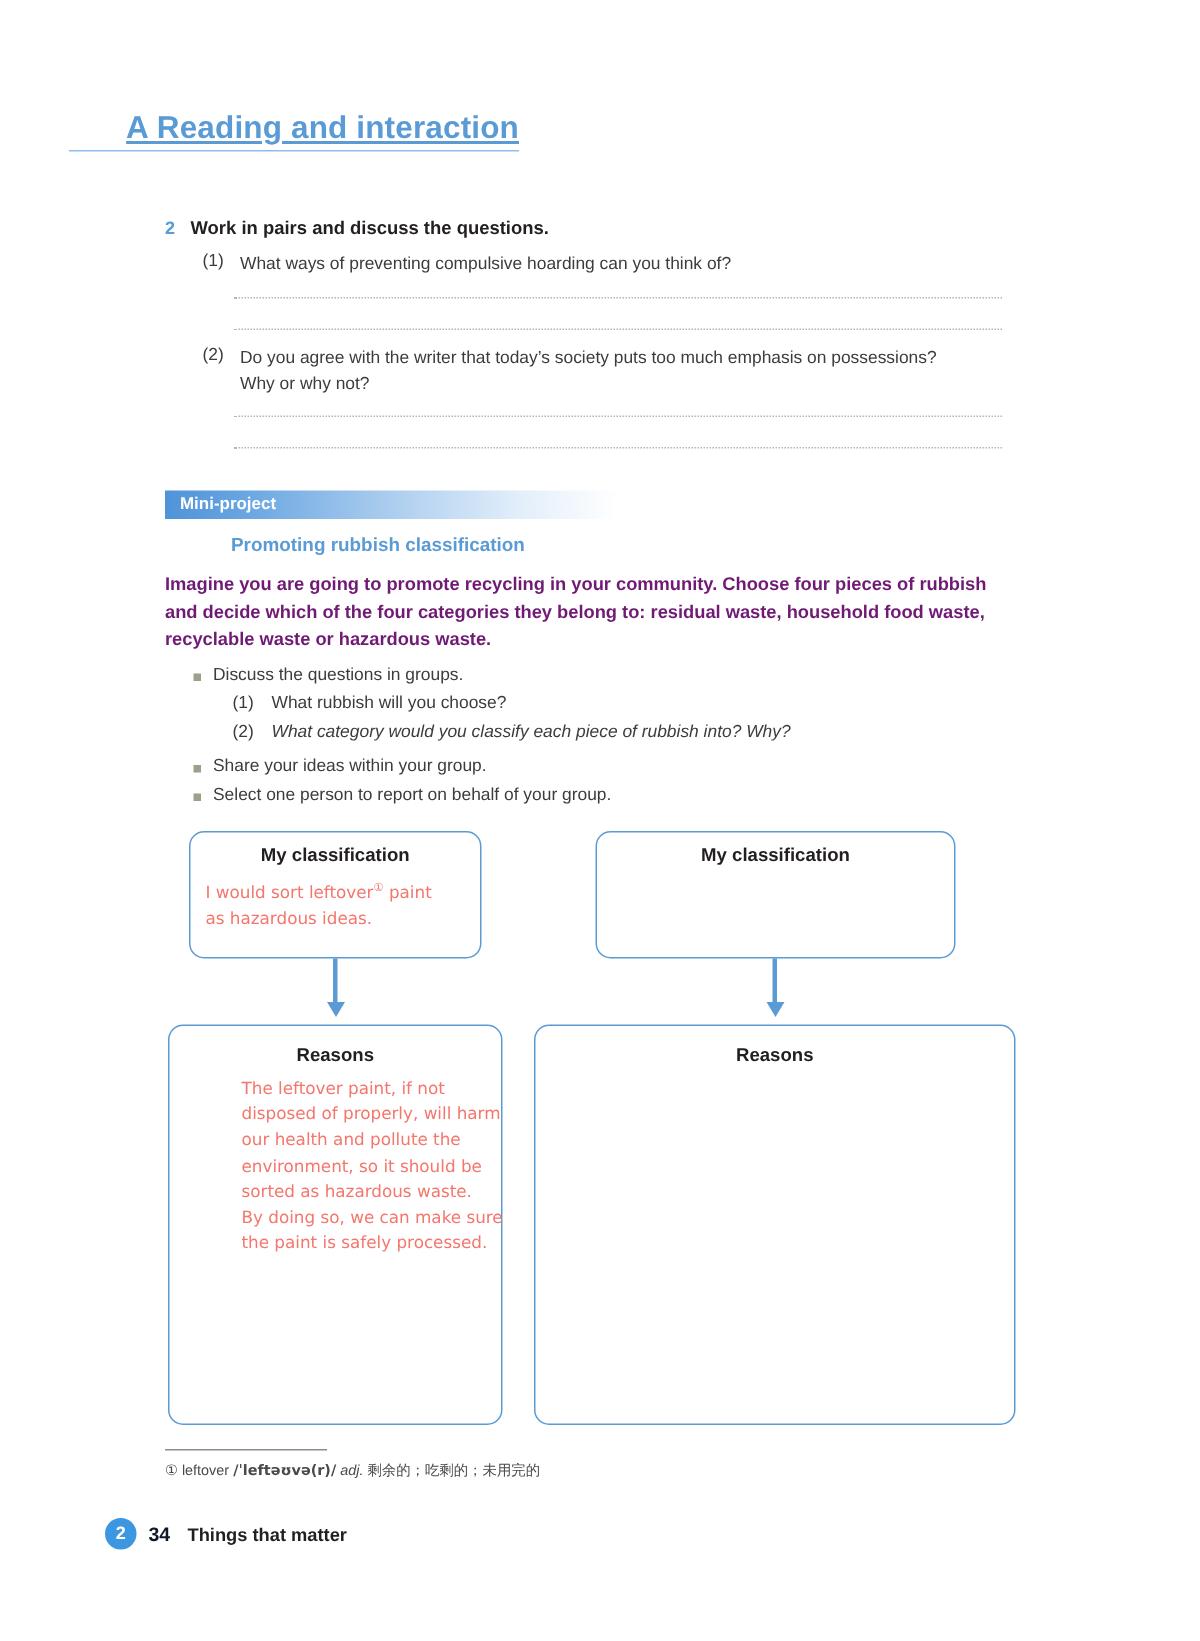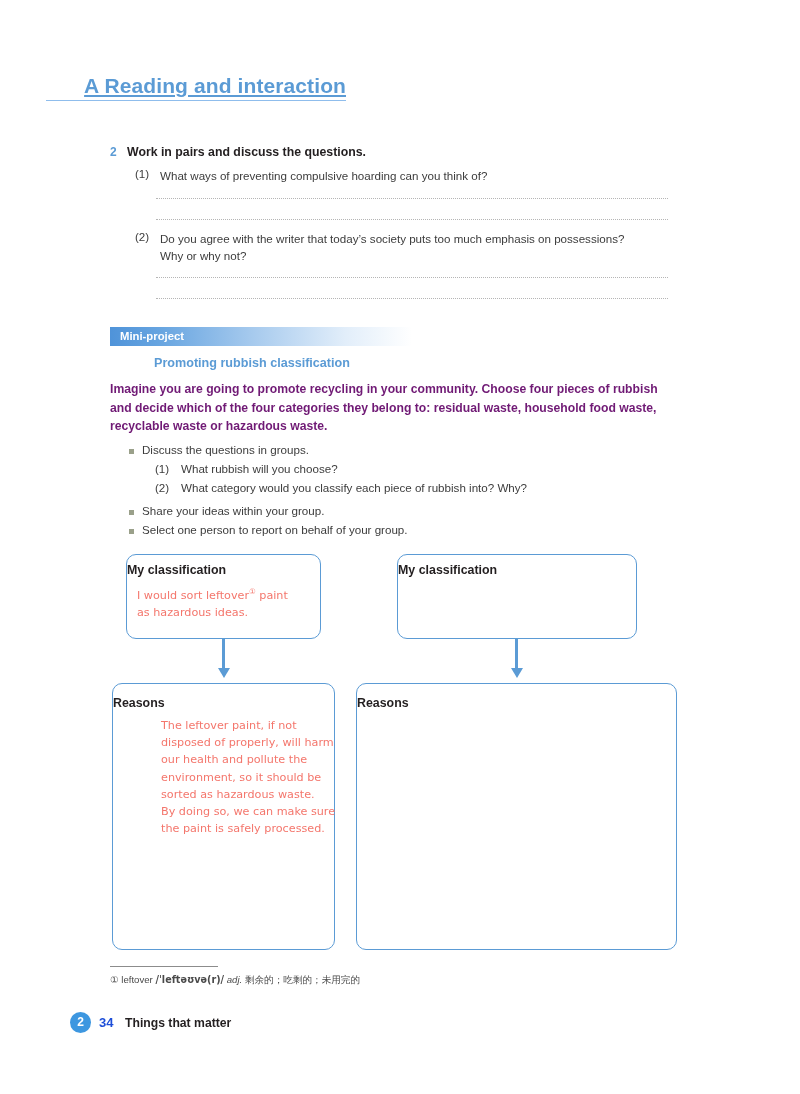--- a/index.html
+++ b/index.html
@@ -142,20 +142,21 @@
     position: absolute;
     border: 1.6px solid #5b9bd5;
     border-radius: 10px;
     background: #ffffff;
     box-sizing: border-box;
   }
   .flow-box-title {
     position: absolute;
     left: 0;
     right: 0;
+    text-align: center;
     font-size: 12.4px;
     font-weight: bold;
     color: #231f20;
   }
   .hand-text {
     position: absolute;
     font-family: "DejaVu Sans", sans-serif;
     font-size: 11.2px;
     line-height: 17.2px;
     color: #f4766c;
@@ -218,21 +219,21 @@
     font-weight: bold;
     text-align: center;
     line-height: 21px;
   }
   .footer-page {
     position: absolute;
     left: 99px;
     top: 1015px;
     font-size: 13px;
     font-weight: bold;
-    color: #1d4ed8;
+    color: #0f172a;
     text-align: right;
   }
   .footer-title {
     position: absolute;
     left: 125px;
     top: 1016px;
     font-size: 12.2px;
     font-weight: bold;
     color: #231f20;
   }
@@ -267,21 +268,21 @@
   <div class="mini-subtitle">Promoting rubbish classification</div>
   <div class="mini-intro">Imagine you are going to promote recycling in your community. Choose four pieces of rubbish and decide which of the four categories they belong to: residual waste, household food waste, recyclable waste or hazardous waste.</div>
 
   <div class="bullet-sq" style="left:129px; top:449px;"></div>
   <div class="step" style="left:142px; top:443px;">Discuss the questions in groups.</div>
 
   <div class="sub-q" style="left:155px; top:462px;">(1)</div>
   <div class="sub-q" style="left:181px; top:462px;">What rubbish will you choose?</div>
 
   <div class="sub-q" style="left:155px; top:481px;">(2)</div>
-  <div class="sub-q" style="left:181px; top:481px;">What category would you classify each piece of rubbish into? Why?</div>
+  <div class="sub-q" style="left:181px; top:481px;font-style:italic;">What category would you classify each piece of rubbish into? Why?</div>
 
   <div class="bullet-sq" style="left:129px; top:510px;"></div>
   <div class="step" style="left:142px; top:504px;">Share your ideas within your group.</div>
 
   <div class="bullet-sq" style="left:129px; top:529px;"></div>
   <div class="step" style="left:142px; top:523px;">Select one person to report on behalf of your group.</div>
 
   <div class="flow-box" style="left:126px; top:554px; width:195px; height:85px;">
     <div class="flow-box-title" style="top:8px;">My classification</div>
     <div class="hand-text" style="left:10px; top:28px; width:180px;"><span>I would sort leftover</span><span class="sup">①</span><span> paint</span><br><span>as hazardous ideas.</span></div>

